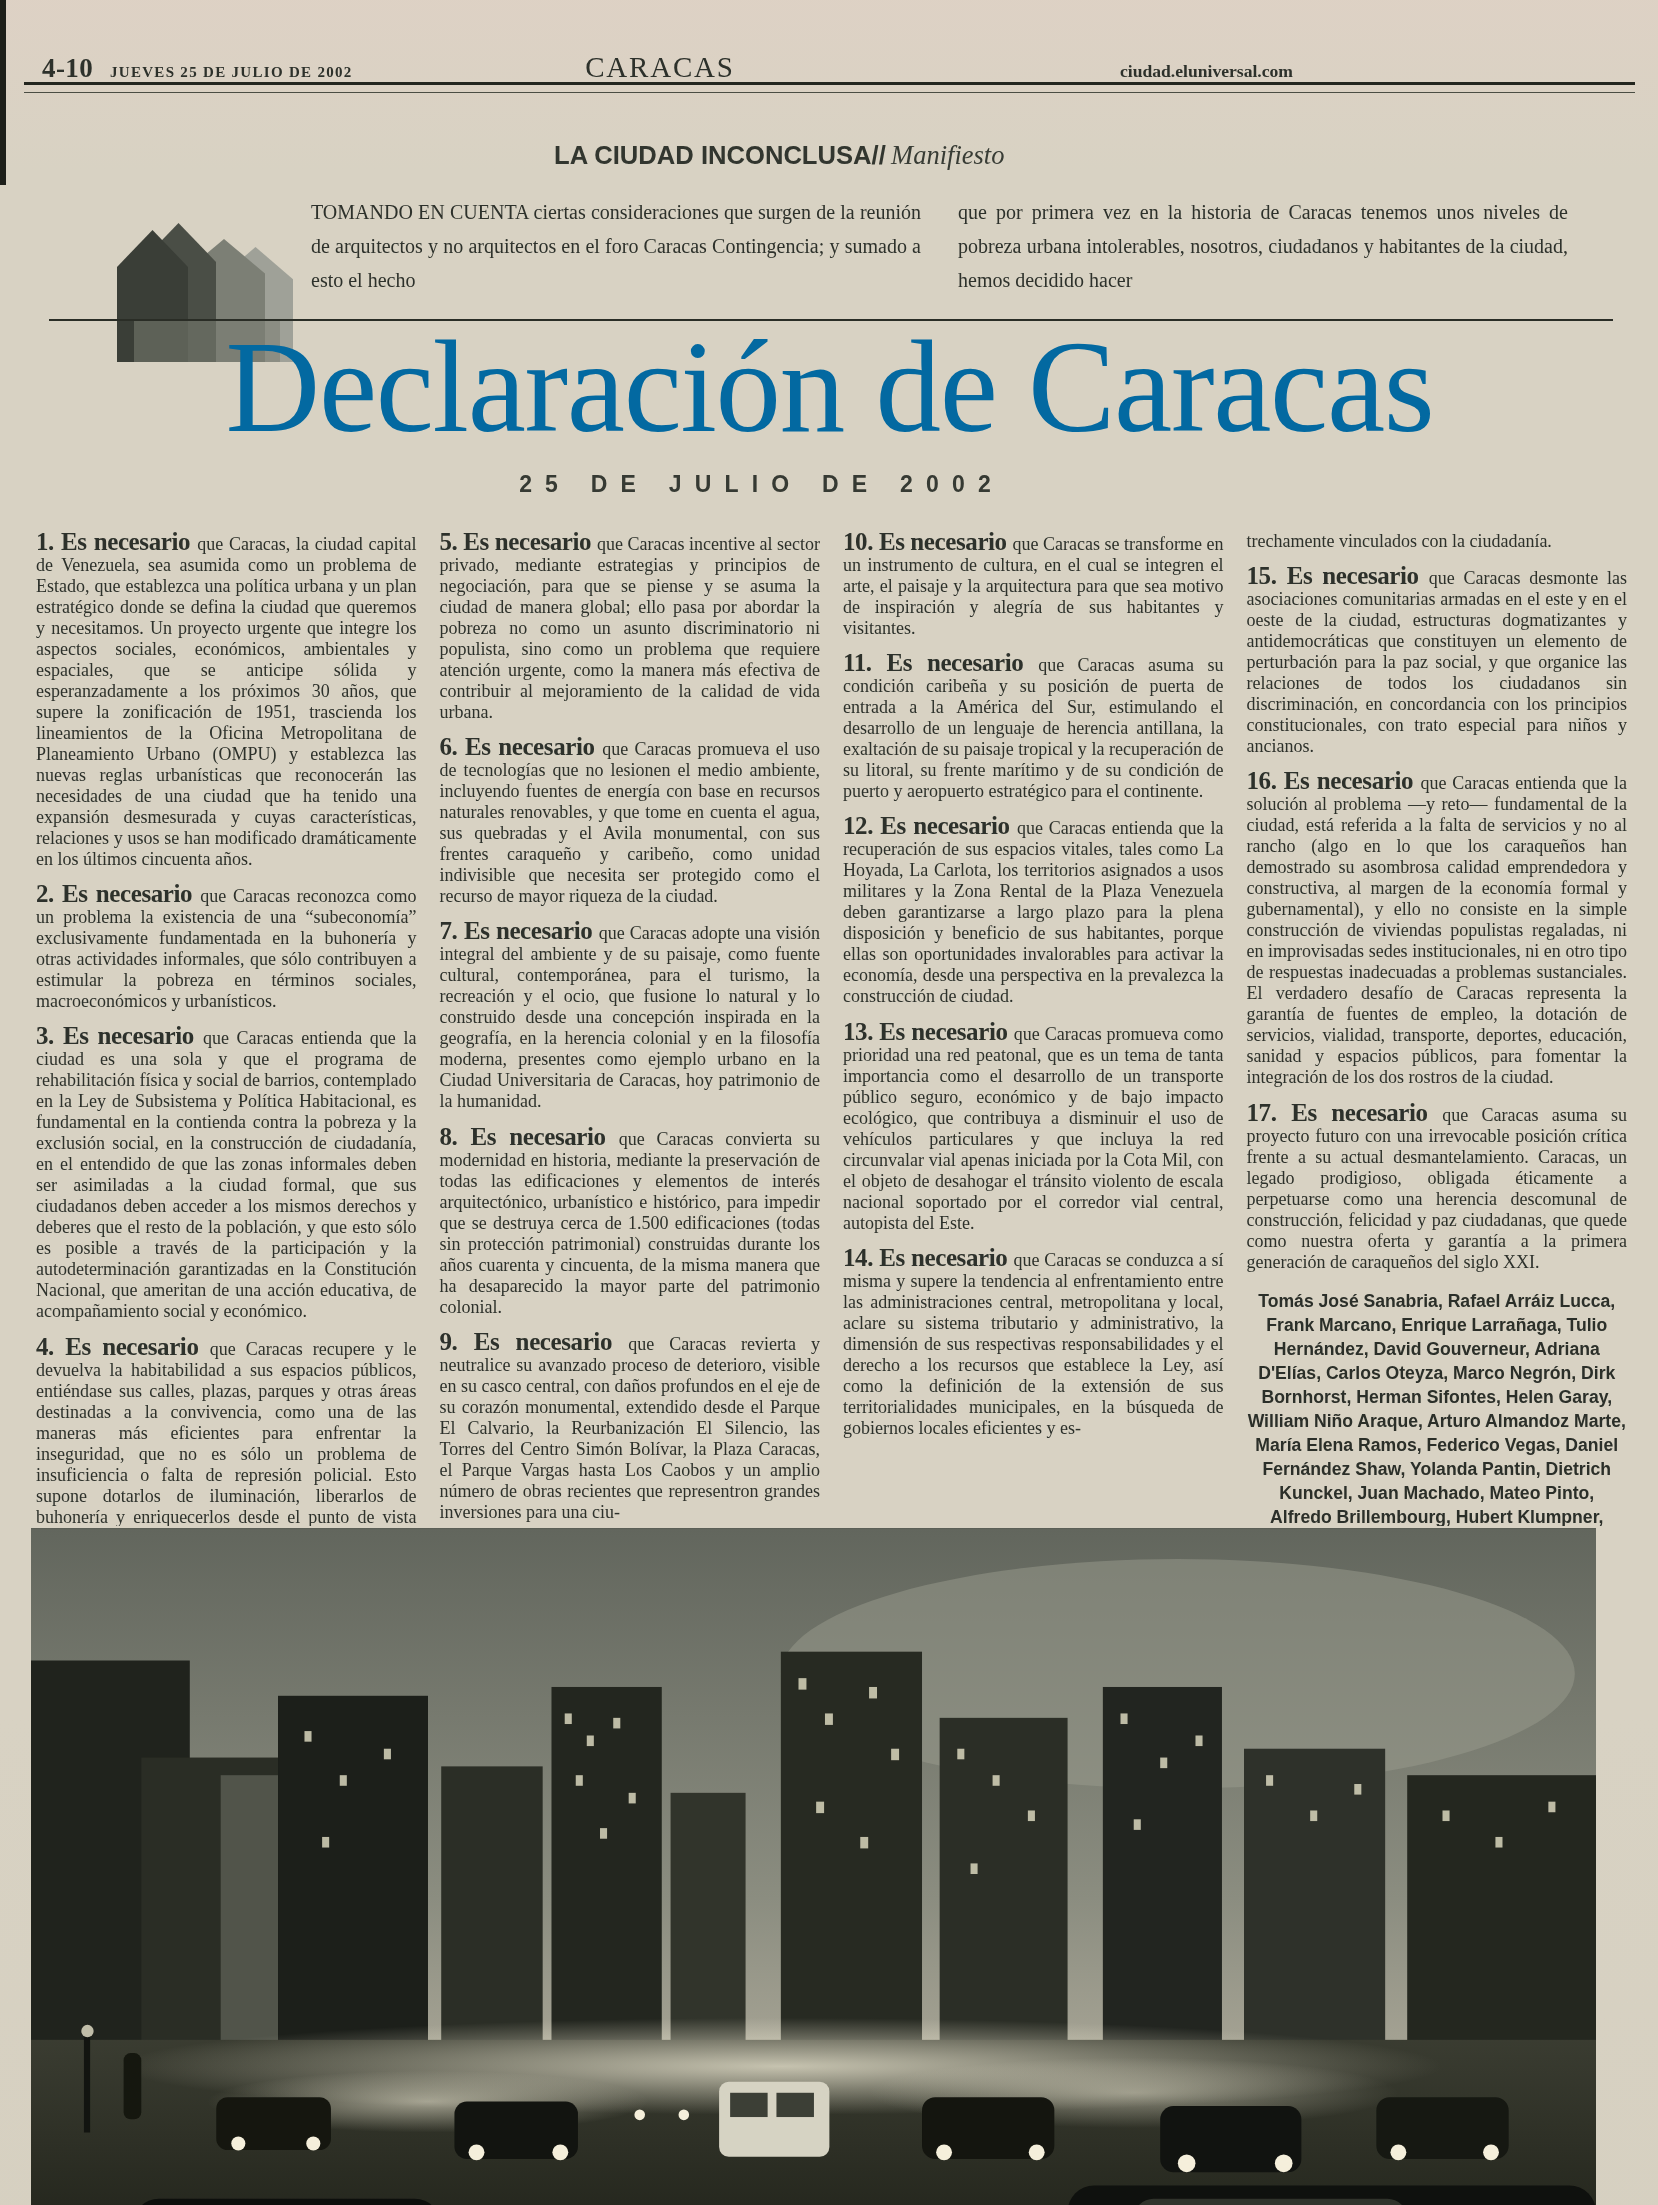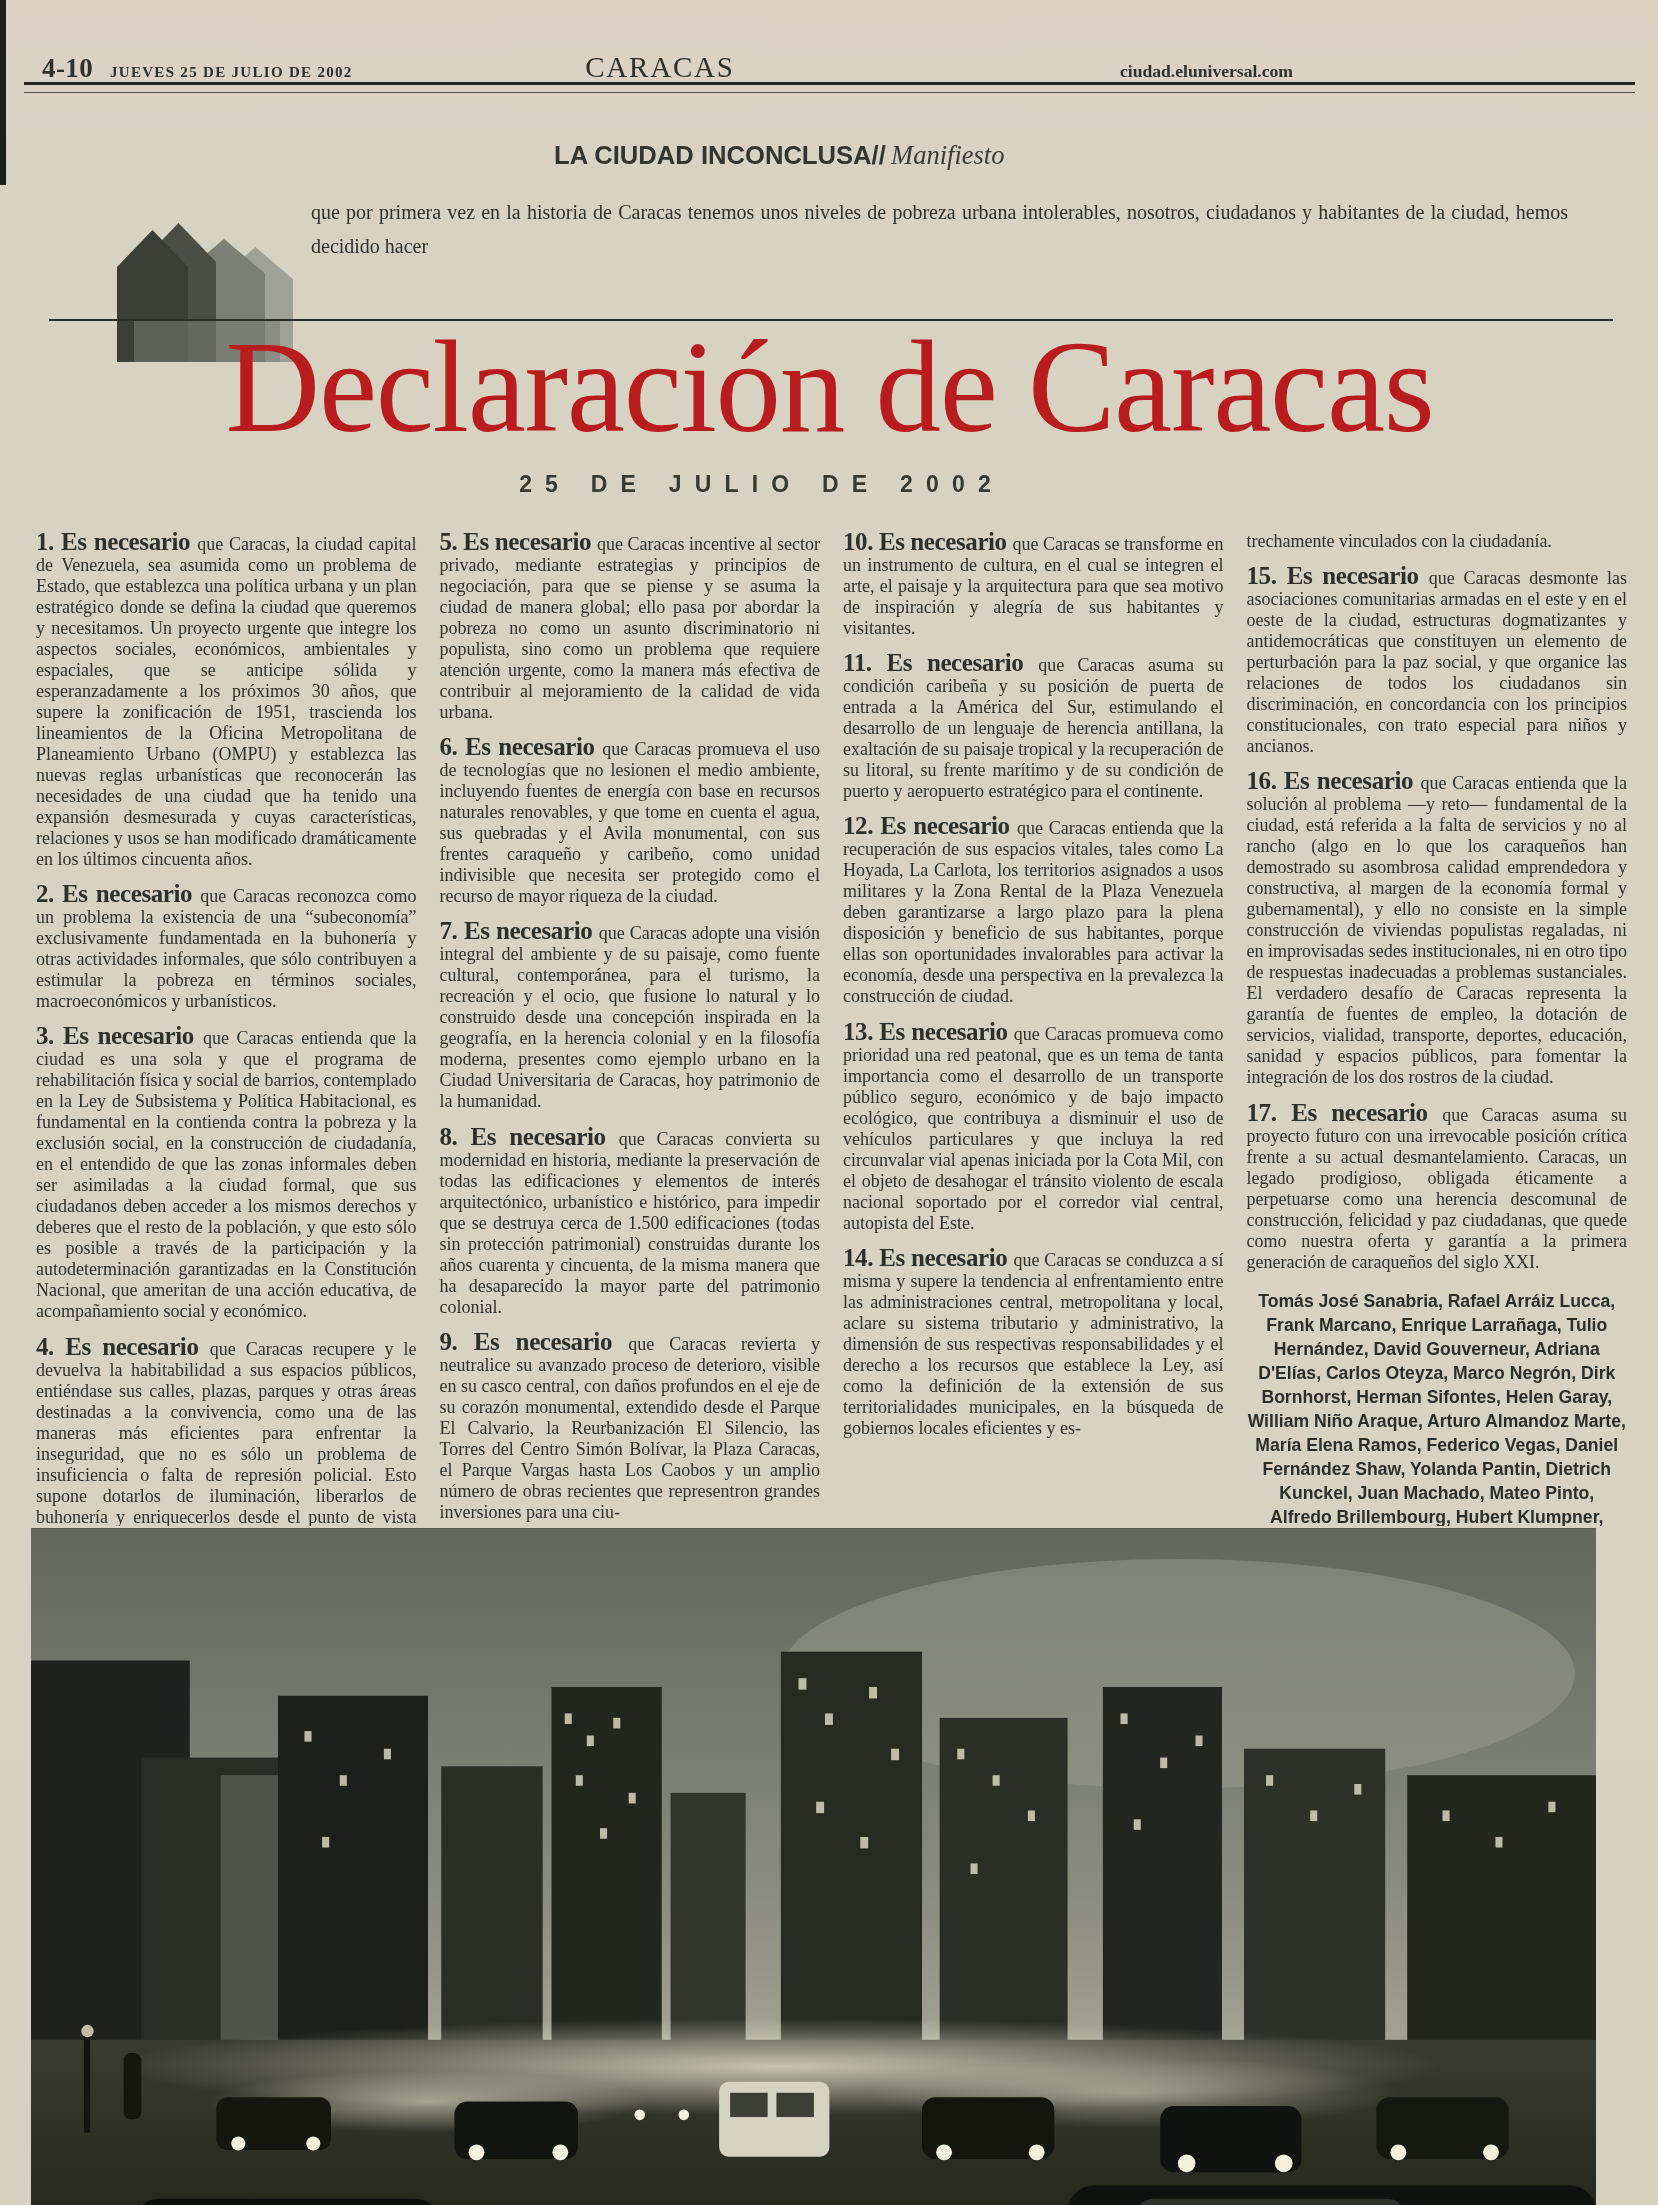--- a/index.html
+++ b/index.html
@@ -32,21 +32,21 @@
   .logo .h{position:absolute;bottom:0;}
   .hs{clip-path:polygon(0 28%,50% 0,100% 28%,100% 100%,0 100%);}
 
   .intro{position:absolute;left:311px;top:195px;width:1257px;display:flex;gap:37px;}
   .intro .icol{flex:1;font-size:20px;line-height:34px;text-align:justify;}
 
   .rule-c{position:absolute;left:49px;top:319px;width:1564px;height:2.2px;background:#2a2d26;}
 
   
   .mainhead{position:absolute;left:0;top:321px;width:1659px;text-align:center;
-    font-size:131px;line-height:132px;letter-spacing:-1.3px;color:#b91c1c;}
+    font-size:131px;line-height:132px;letter-spacing:-1.3px;color:#0369a1;}
   .subdate{position:absolute;left:0;top:471px;width:1523px;text-align:center;
     font-family:"Liberation Sans","DejaVu Sans",sans-serif;font-weight:bold;font-size:23px;letter-spacing:13.2px;color:#363a33;}
 
   
   .bodycols{position:absolute;left:36px;top:531px;width:1591px;height:995px;display:flex;gap:23px;overflow:hidden;}
   .bcol{flex:1;font-size:18px;line-height:21px;text-align:justify;}
   .para{margin:0 0 13.2px 0;}
   .lead{font-size:25px;font-weight:bold;letter-spacing:-0.4px;}
   .names{font-family:"Liberation Sans","DejaVu Sans",sans-serif;font-weight:bold;font-size:17.6px;line-height:24px;text-align:center;margin-top:16px;color:#2b2f29;}
 
@@ -75,20 +75,23 @@
 <div class="logo">
   <div class="h hs" style="left:101px;width:75px;height:115px;background:#9fa198;"></div>
   <div class="h hs" style="left:66px;width:82px;height:123px;background:#7c7f75;"></div>
   <div class="h" style="left:26.5px;bottom:0;width:53px;height:90px;background:#8b8d82;position:absolute;"></div>
   <div class="h hs" style="left:24px;width:75px;height:139px;background:#4a4e46;"></div>
   <div class="h hs" style="left:0;width:71px;height:132px;background:#3a3e37;"></div>
   <div class="h" style="left:17px;bottom:0;width:146px;height:42px;background:rgba(122,125,114,.55);position:absolute;"></div>
 </div>
 
 <div class="intro">
+  <div class="icol">
+      <p class="para">TOMANDO EN CUENTA ciertas consideraciones que surgen de la reunión de arquitectos y no arquitectos en el foro Caracas Contingencia; y sumado a esto el hecho</p>
+    </div>
   <div class="icol">
       <p class="para">que por primera vez en la historia de Caracas tenemos unos niveles de pobreza urbana intolerables, nosotros, ciudadanos y habitantes de la ciudad, hemos decidido hacer</p>
     </div>
 </div>
 
 <div class="rule-c"></div>
 
 <div class="mainhead">Declaración de Caracas</div>
 <div class="subdate">25 DE JULIO DE 2002</div>
 

